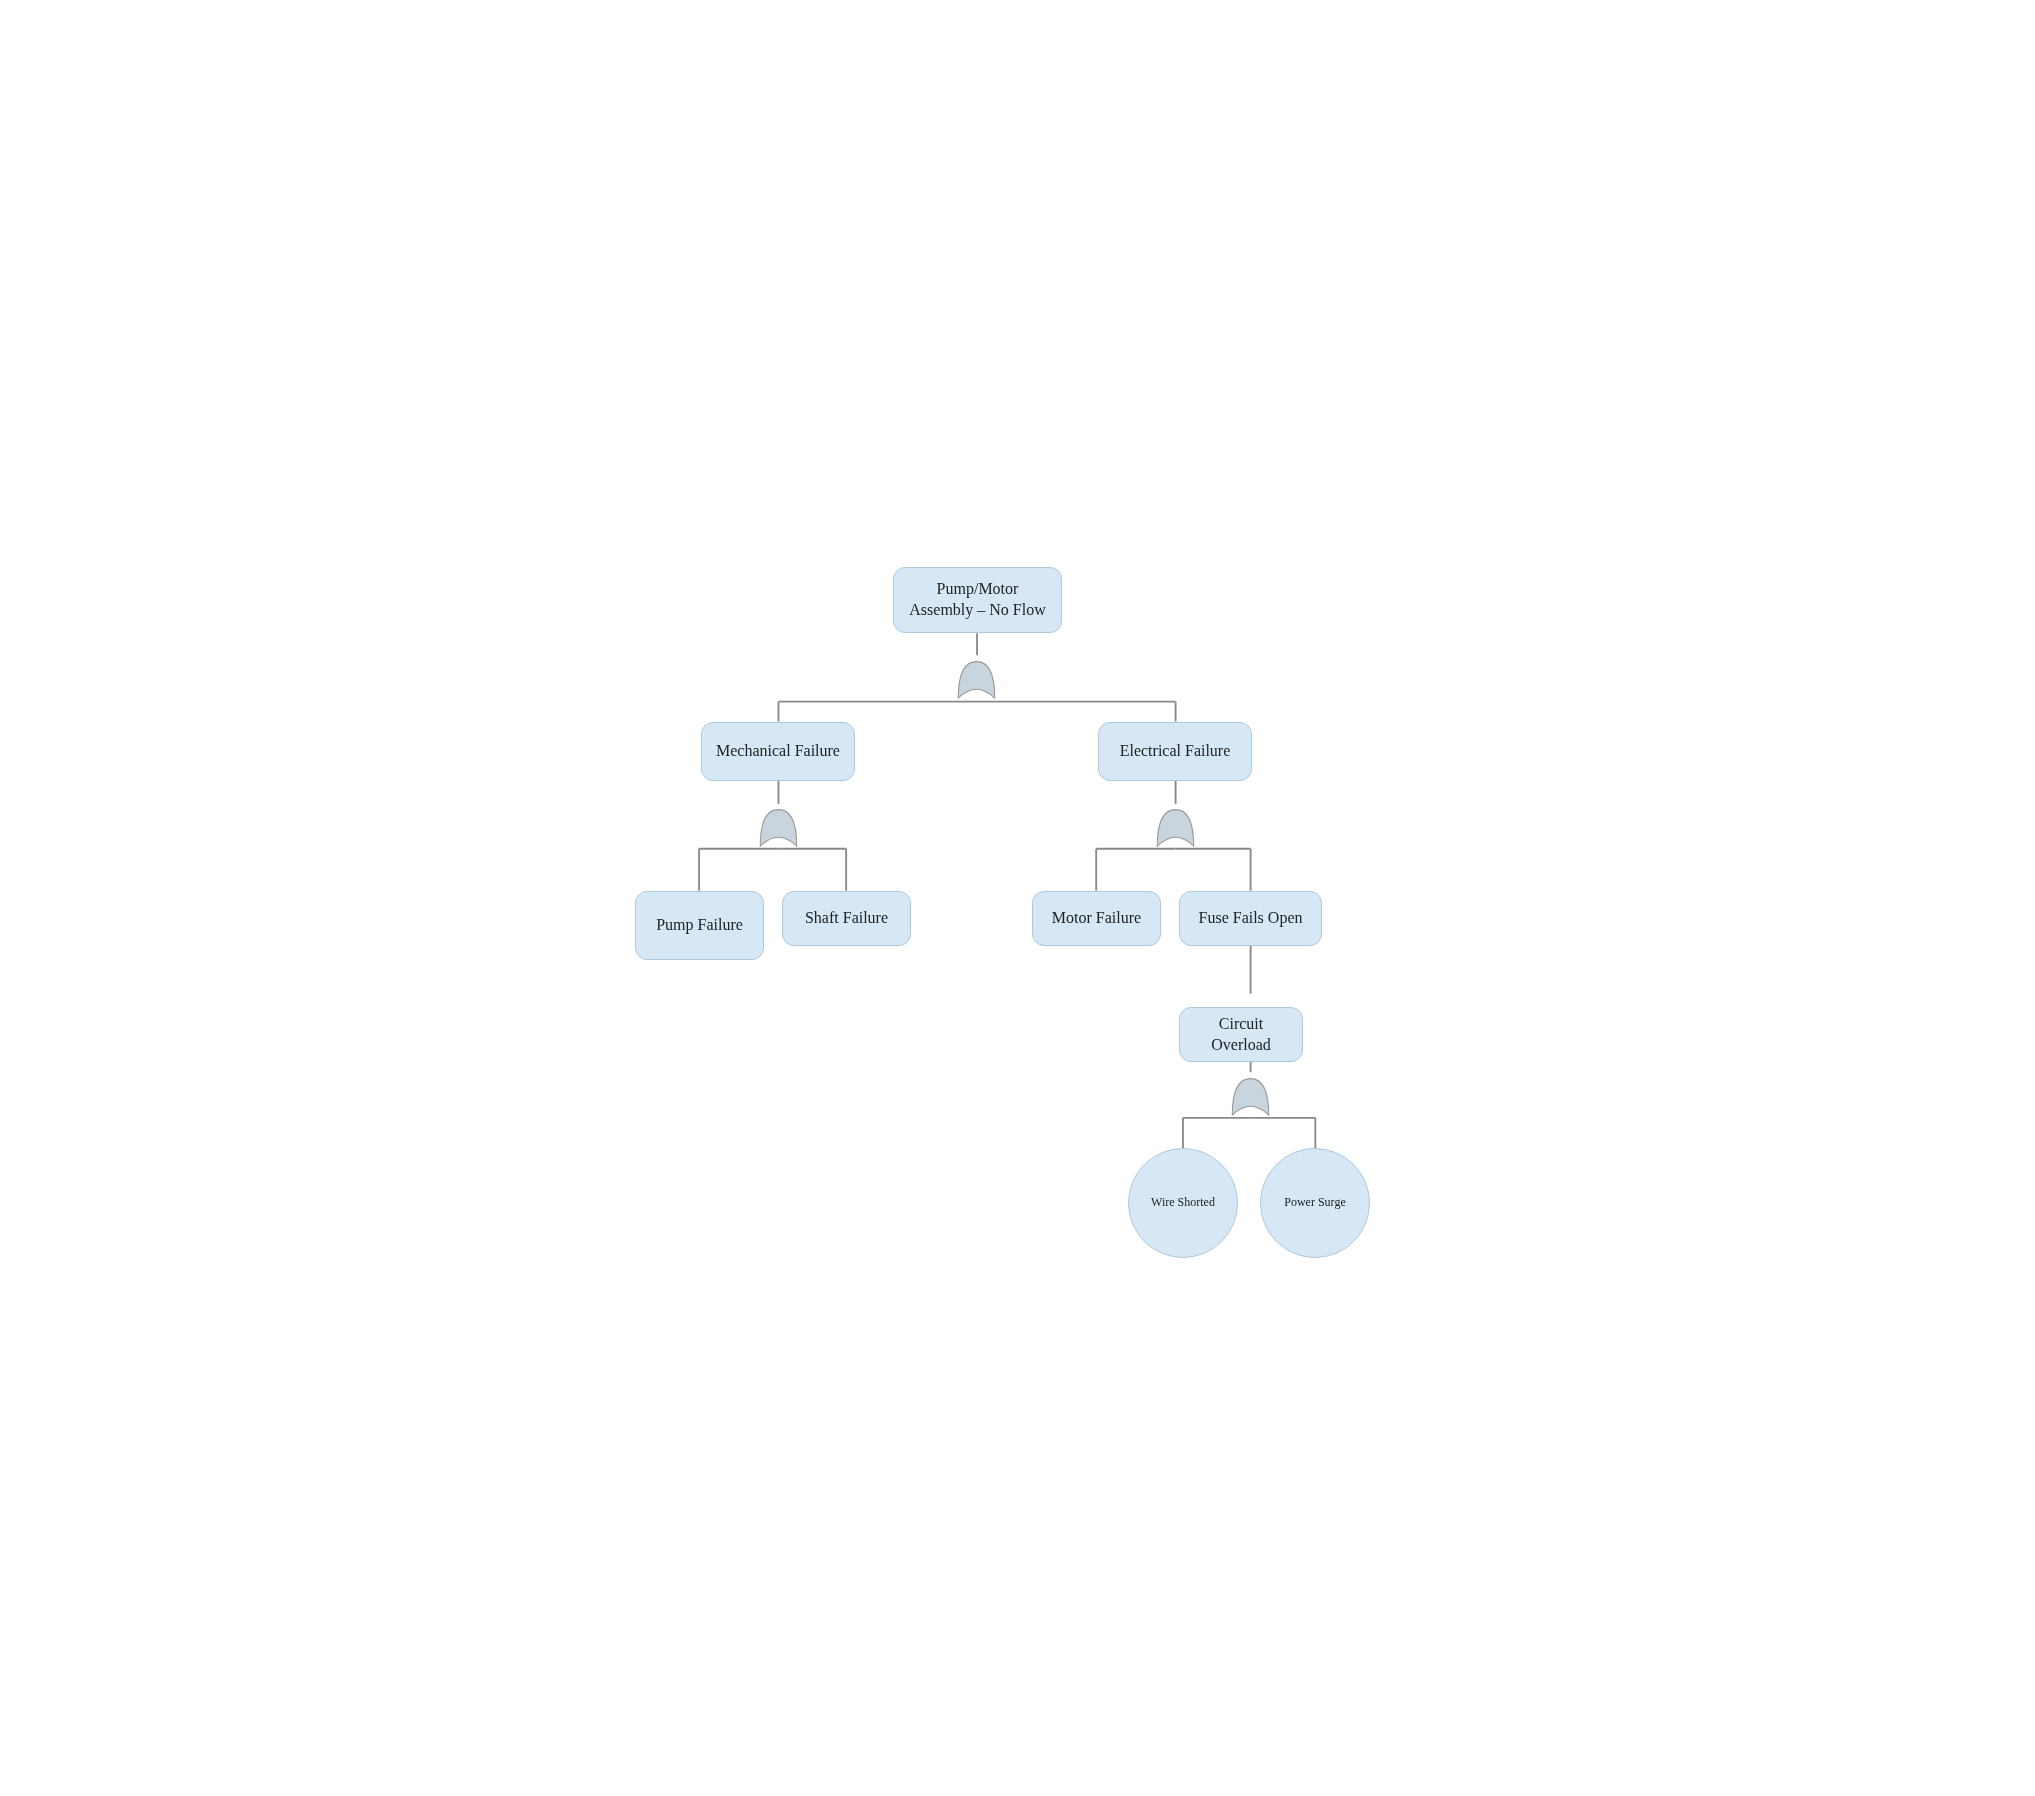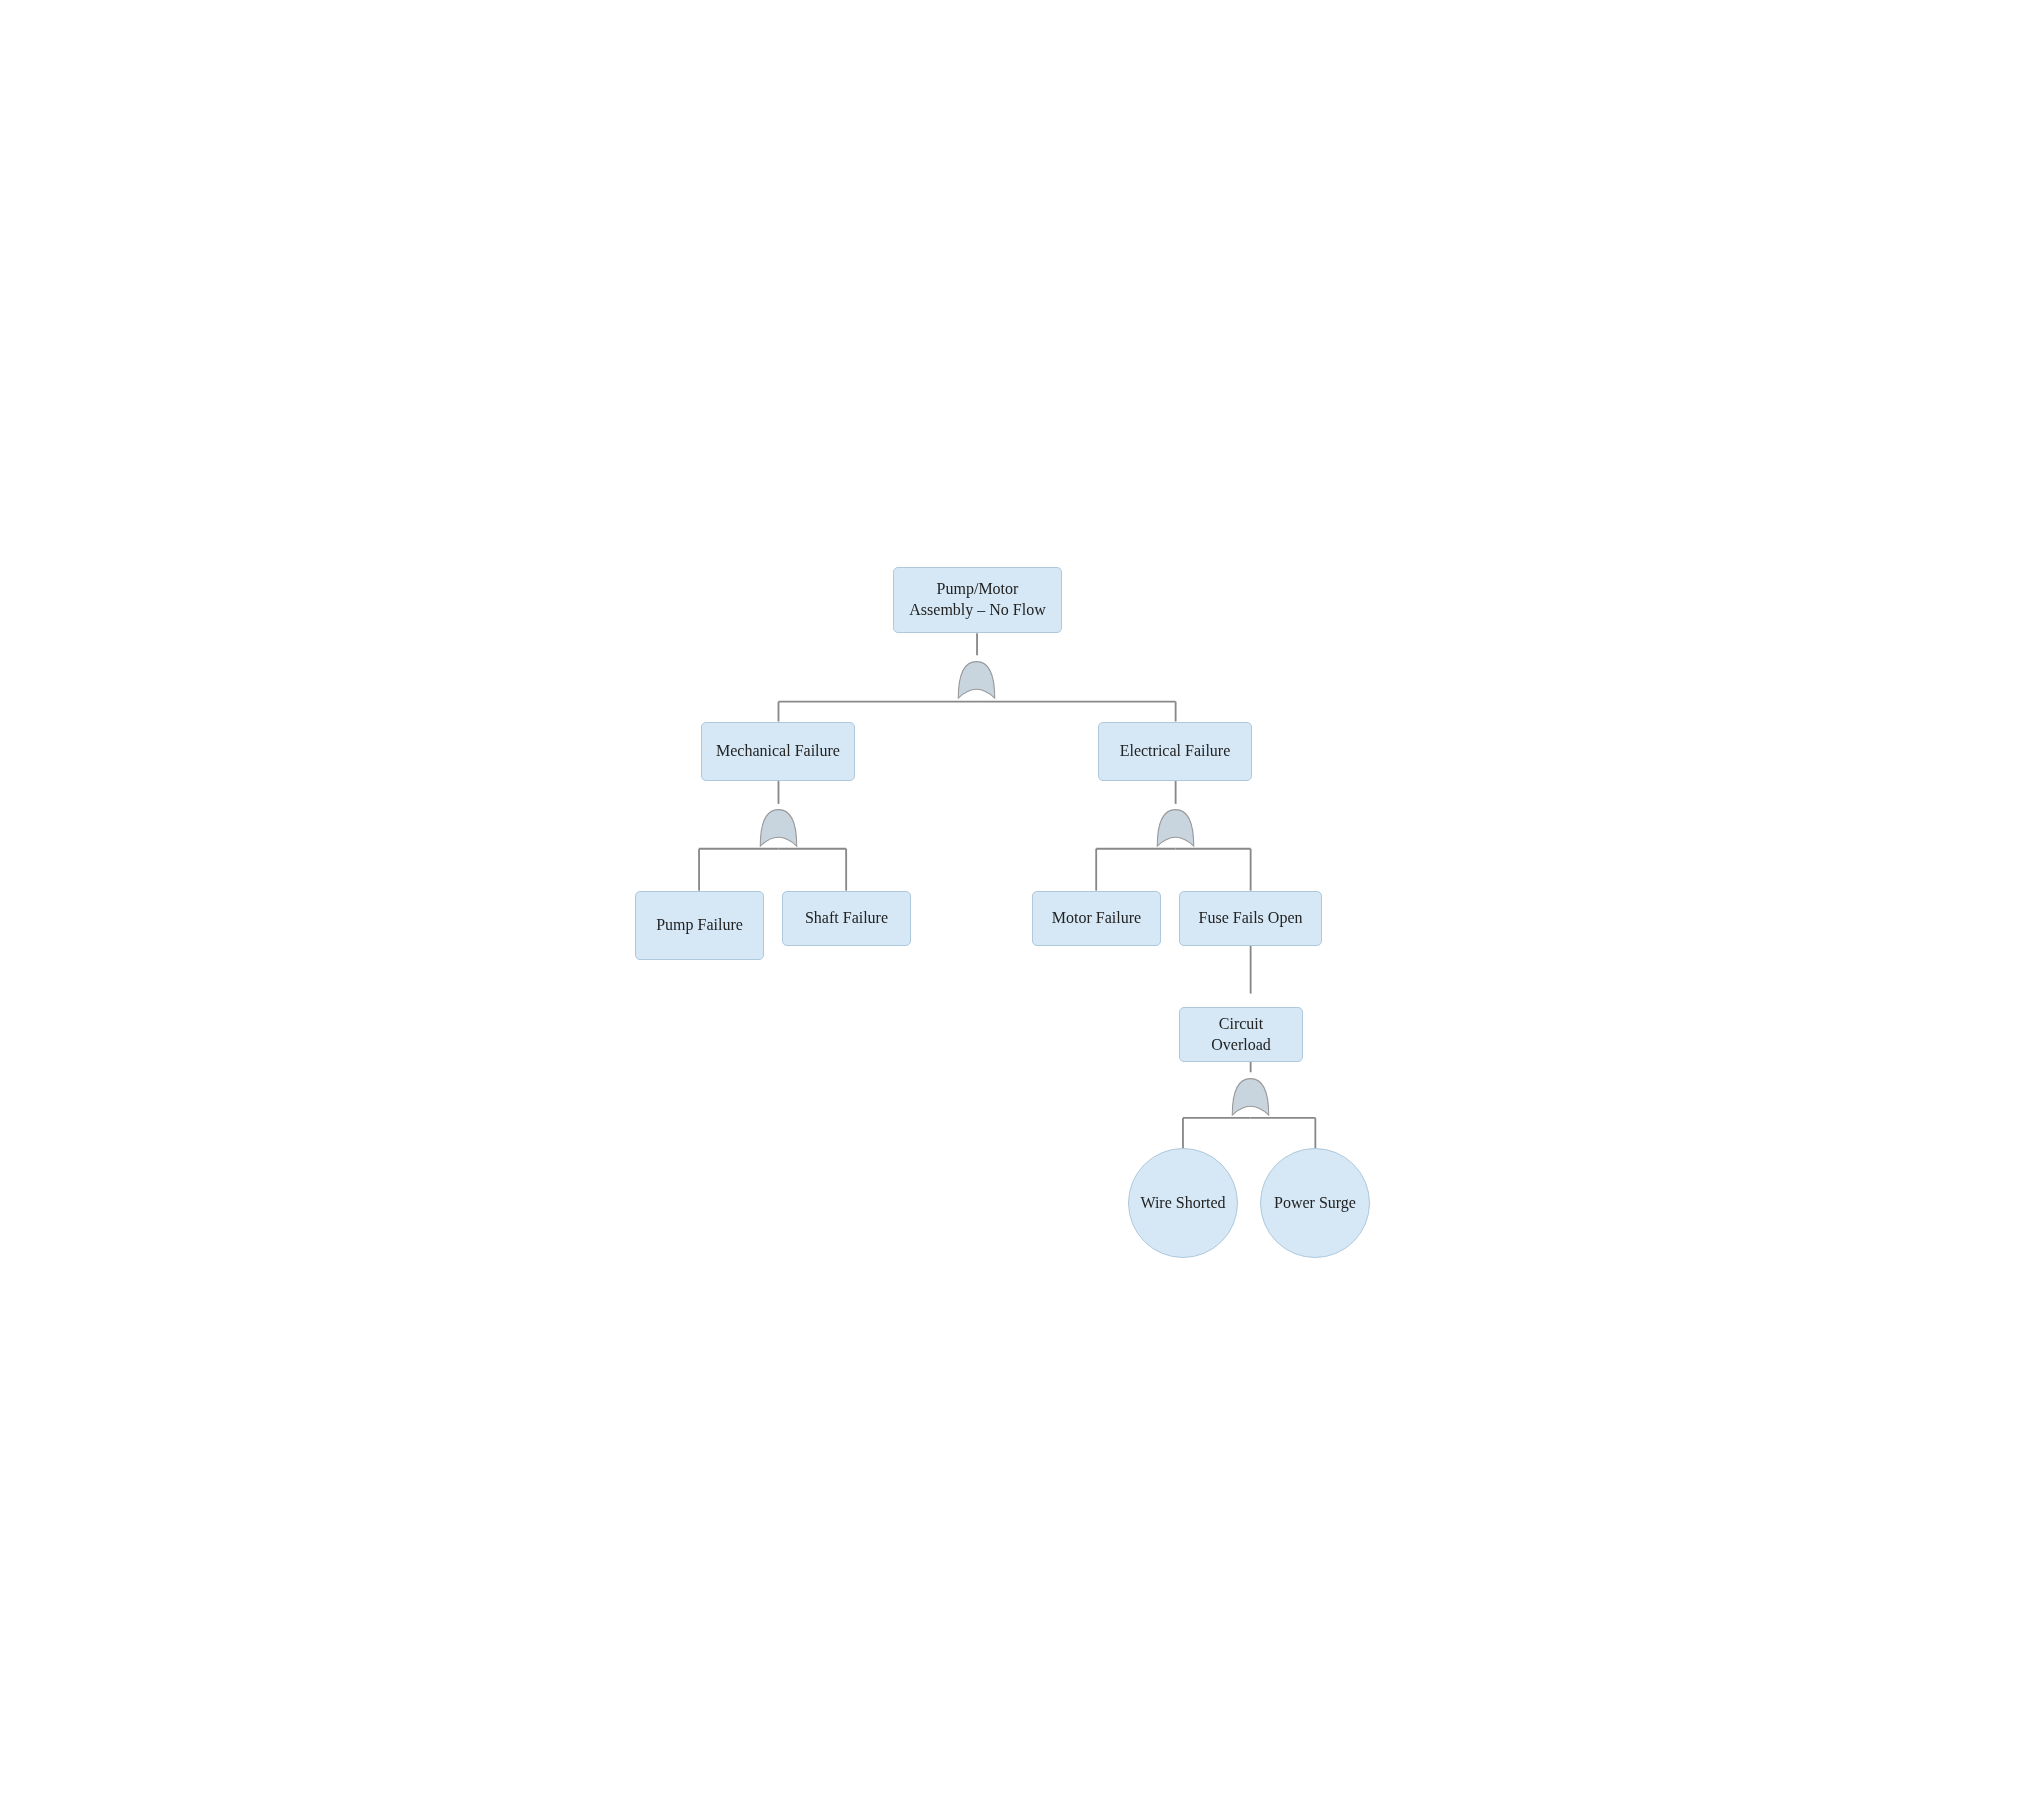--- a/index.html
+++ b/index.html
@@ -31,41 +31,41 @@
       width: 100%;
       height: 100%;
       pointer-events: none;
       overflow: visible;
     }
 
     .node-box {
       position: absolute;
       background: #d6e8f5;
       border: 1.1px solid #aec8dc;
-      border-radius: 5px;
+      border-radius: 12px;
       display: flex;
       align-items: center;
       justify-content: center;
       text-align: center;
       font-size: 16px;
       line-height: 1.3;
       padding: 8.8px 11.8px;
       color: #222;
     }
 
     .node-circle {
       position: absolute;
       background: #d6e8f5;
       border: 1.1px solid #aec8dc;
       border-radius: 50%;
       display: flex;
       align-items: center;
       justify-content: center;
       text-align: center;
-      font-size: 16px;
+      font-size: 12px;
       line-height: 1.3;
       padding: 8.8px;
       color: #222;
     }
 
     
     .gate {
       position: absolute;
       display: flex;
       align-items: center;

